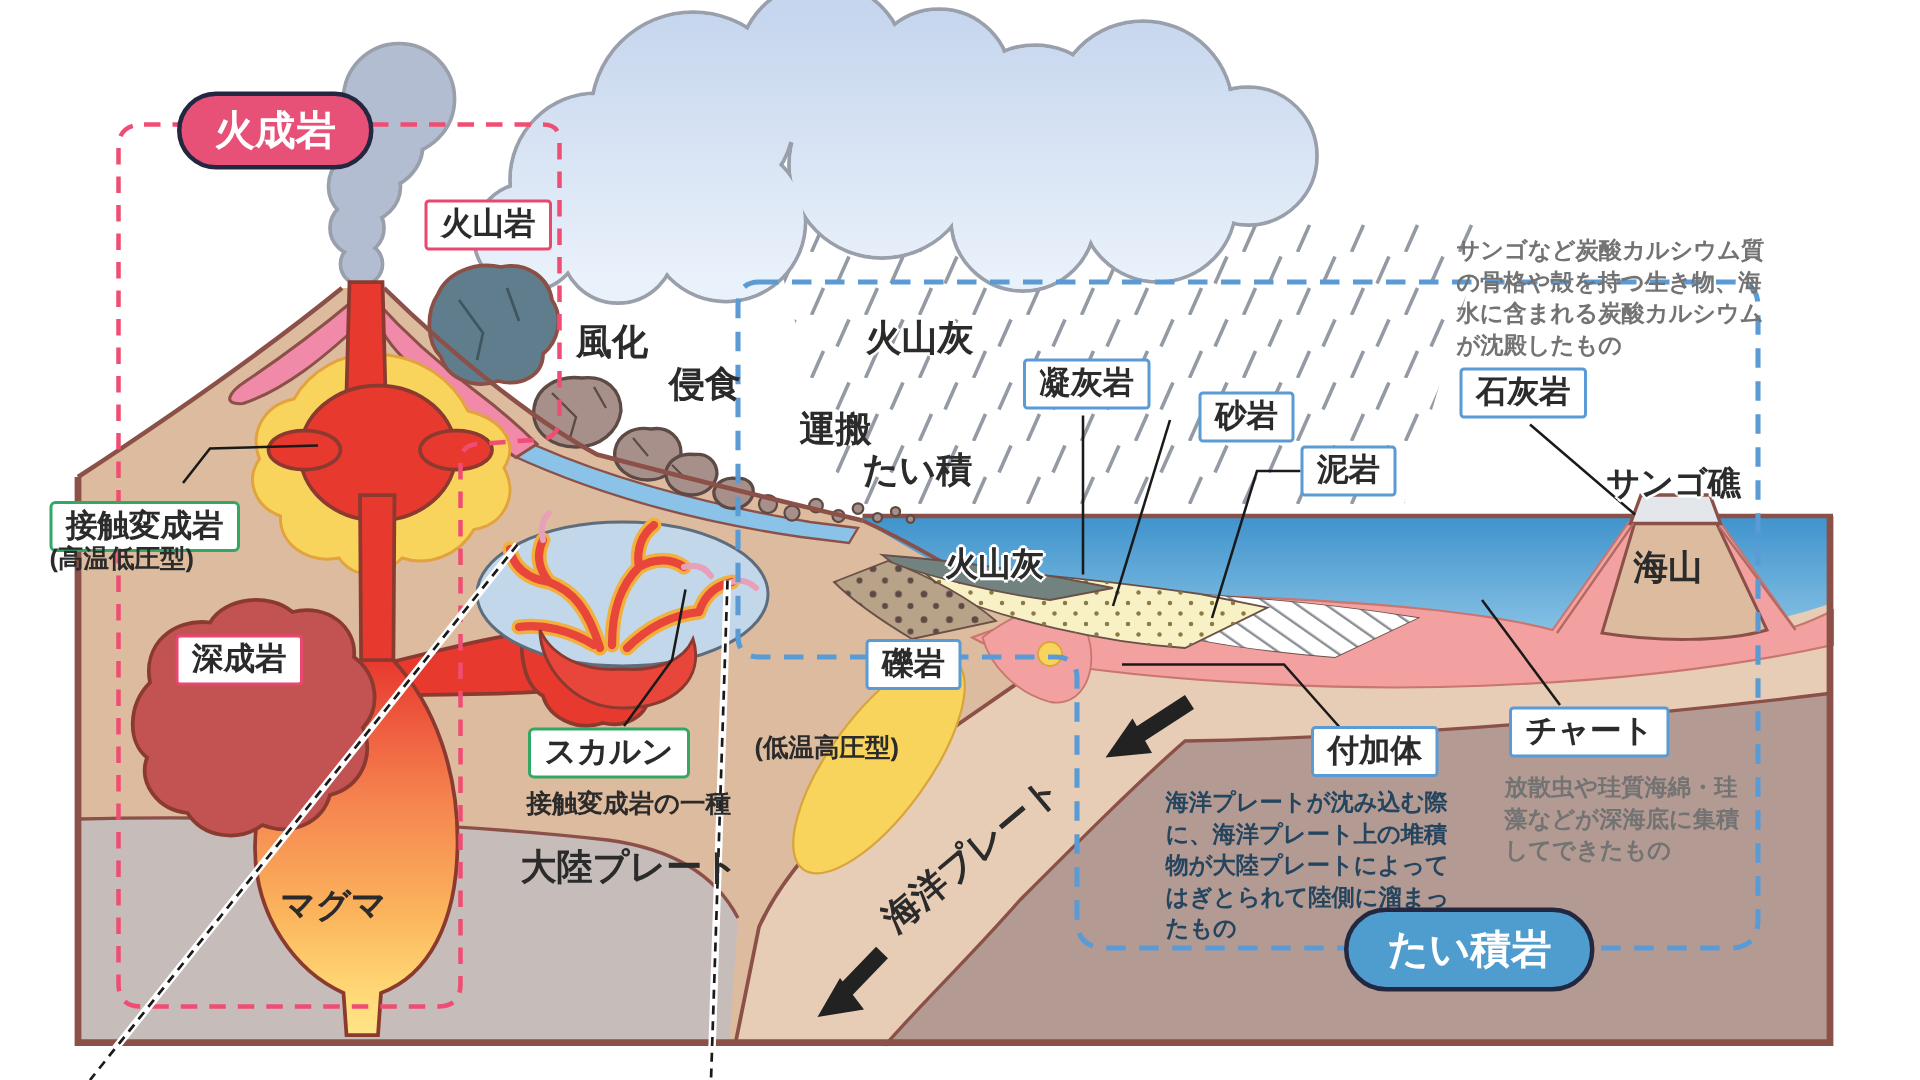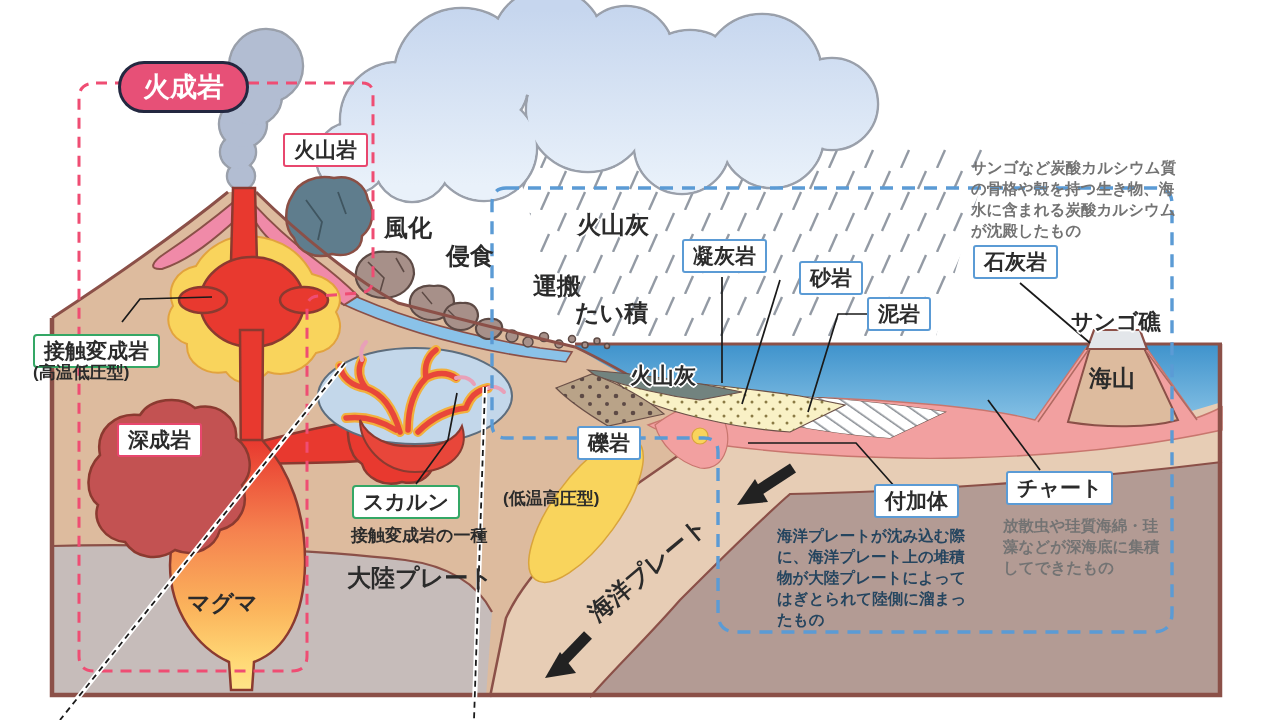--- a/index.html
+++ b/index.html
@@ -340,13 +340,14 @@
 に、海洋プレート上の堆積
 物が大陸プレートによって
 はぎとられて陸側に溜まっ
 たもの</div>
 
 <div class="box box-blue" style="left:1006px;top:471px;">チャート</div>
 <div class="note" style="left:1003px;top:515px;width:170px;">放散虫や珪質海綿・珪
 藻などが深海底に集積
 してできたもの</div>
 
+<div class="pill pill-blue" style="left:896px;top:605px;">たい積岩</div>
 </div>
 
 </body></html>

